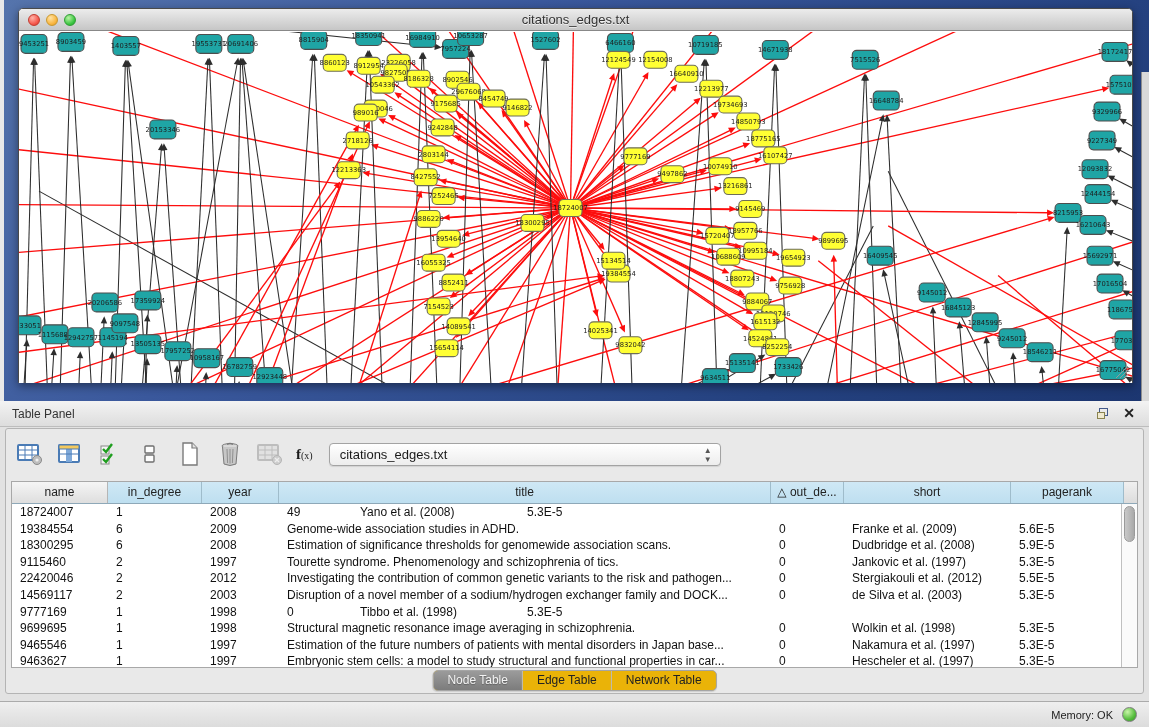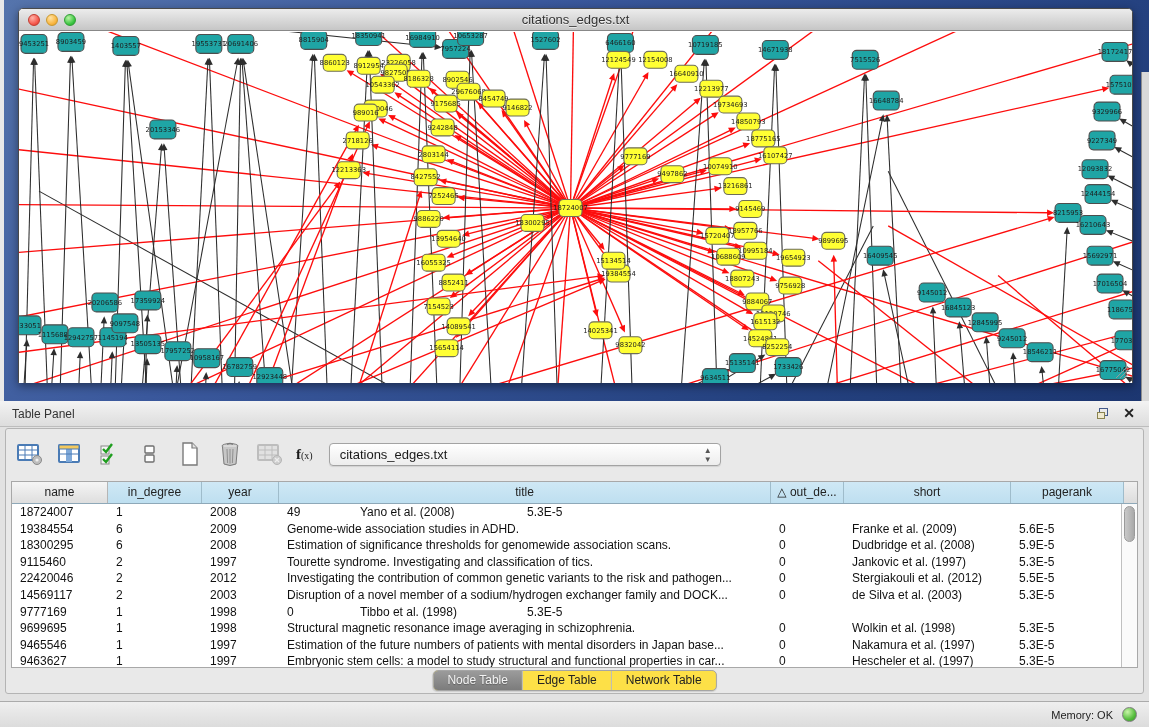--- a/index.html
+++ b/index.html
@@ -64,21 +64,21 @@
   .trow { display:flex; height:16.6px; line-height:16.5px; cursor:default; }
   .tcell { font-size:12px; color:#111; padding-left:8px; white-space:nowrap; overflow:hidden; flex:0 0 auto; }
   #v-scrollbar { position:absolute; top:22px; right:0; width:16px; bottom:0;
     background:#fafafa; border-left:1px solid #c0c0c0; }
   #v-thumb { position:absolute; top:2px; left:2px; width:11px; height:36px; border-radius:6px;
     background:linear-gradient(90deg,#c9c9c9,#a9a9a9); border:1px solid #9a9a9a; }
 
   
   #table-tabs { position:absolute; left:50%; transform:translateX(-50%); bottom:2px; height:21px;
     display:flex; border:1px solid #a5a5a5; border-radius:5px; overflow:hidden;
-    background:#fde047; box-shadow:0 1px 1px rgba(0,0,0,.12); }
+    background:#eab308; box-shadow:0 1px 1px rgba(0,0,0,.12); }
   .tab { font-size:12px; line-height:19px; padding:0 14px; color:#222; border-left:1px solid #bbb; cursor:pointer; white-space:nowrap; }
   .tab:first-child { border-left:none; }
   .tab.selected { background:linear-gradient(#9b9b9b,#7c7c7c); color:#f4f4f4; text-shadow:0 1px 1px rgba(0,0,0,.3); }
 
   
   #status-bar { position:absolute; left:0; bottom:0; width:1149px; height:26px;
     background:linear-gradient(#efefef,#dcdcdc); border-top:1px solid #ababab; }
   #memory-label { position:absolute; right:36px; top:7px; font-size:11px; color:#222; }
   #memory-led { position:absolute; right:12px; top:5px; width:15px; height:15px; border-radius:50%;
     background:radial-gradient(circle at 35% 30%,#c8f5a8,#55bd3c 60%,#349427); border:1px solid #7e7e7e; }
@@ -761,21 +761,21 @@
             <div class="tcell" style="width: 77px;">2008</div>
             <div class="tcell" style="width: 492px;">Estimation of significance thresholds for genomewide association scans.</div>
             <div class="tcell" style="width: 73px;">0</div>
             <div class="tcell" style="width: 167px;">Dudbridge et al. (2008)</div>
             <div class="tcell" style="width: 113px;">5.9E-5</div>
           </div>
           <div class="trow">
             <div class="tcell" style="width: 96px;">9115460</div>
             <div class="tcell" style="width: 94px;">2</div>
             <div class="tcell" style="width: 77px;">1997</div>
-            <div class="tcell" style="width: 492px;">Tourette syndrome. Investigating and classification of tics.</div>
+            <div class="tcell" style="width: 492px;">Tourette syndrome. Phenomenology and schizophrenia of tics.</div>
             <div class="tcell" style="width: 73px;">0</div>
             <div class="tcell" style="width: 167px;">Jankovic et al. (1997)</div>
             <div class="tcell" style="width: 113px;">5.3E-5</div>
           </div>
           <div class="trow">
             <div class="tcell" style="width: 96px;">22420046</div>
             <div class="tcell" style="width: 94px;">2</div>
             <div class="tcell" style="width: 77px;">2012</div>
             <div class="tcell" style="width: 492px;">Investigating the contribution of common genetic variants to the risk and pathogen...</div>
             <div class="tcell" style="width: 73px;">0</div>

